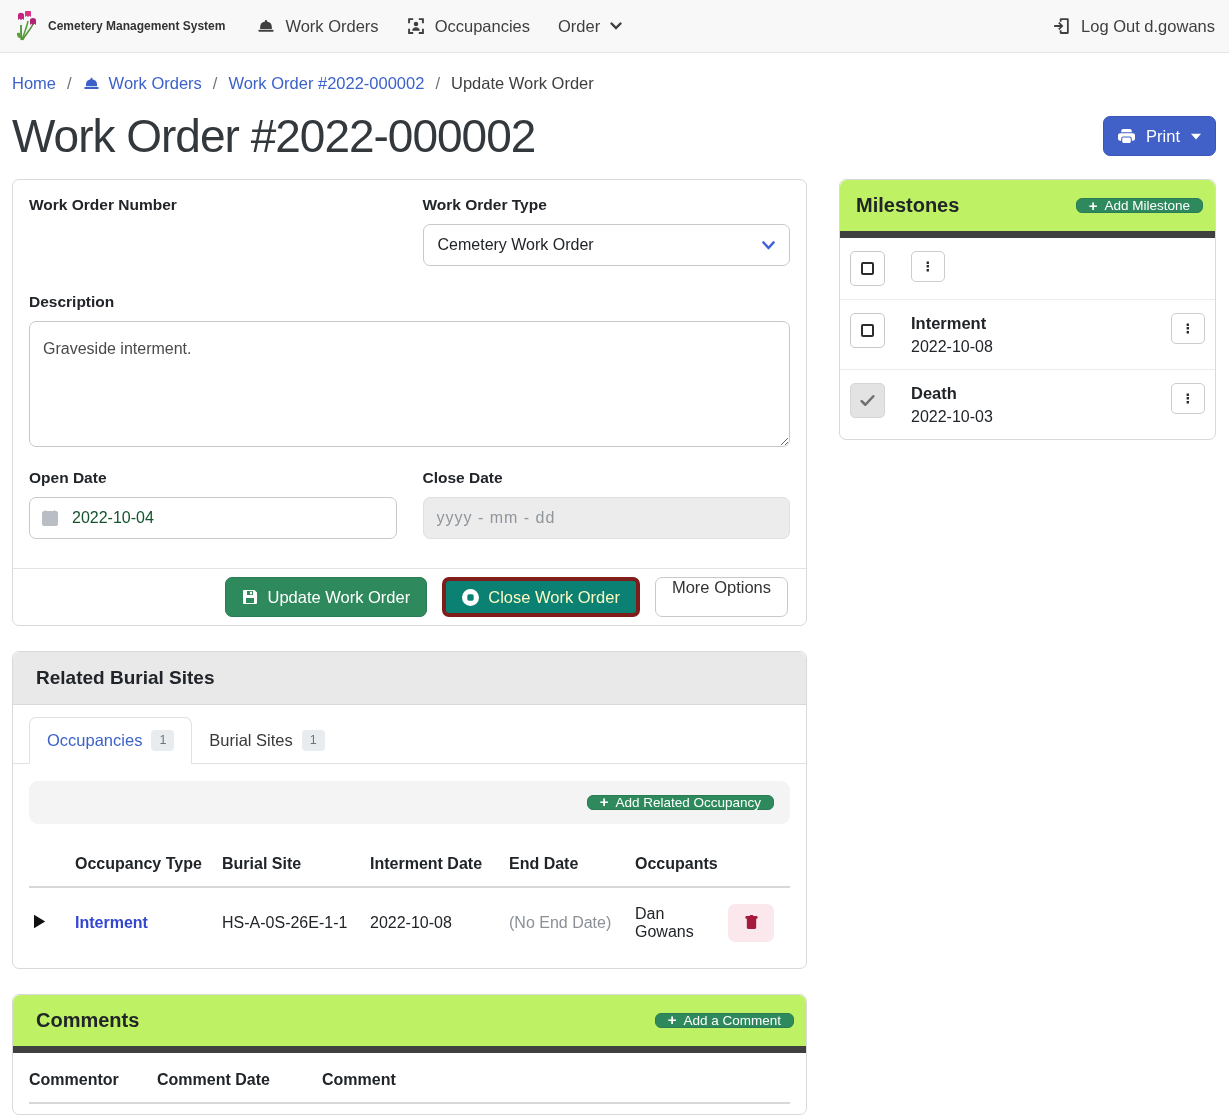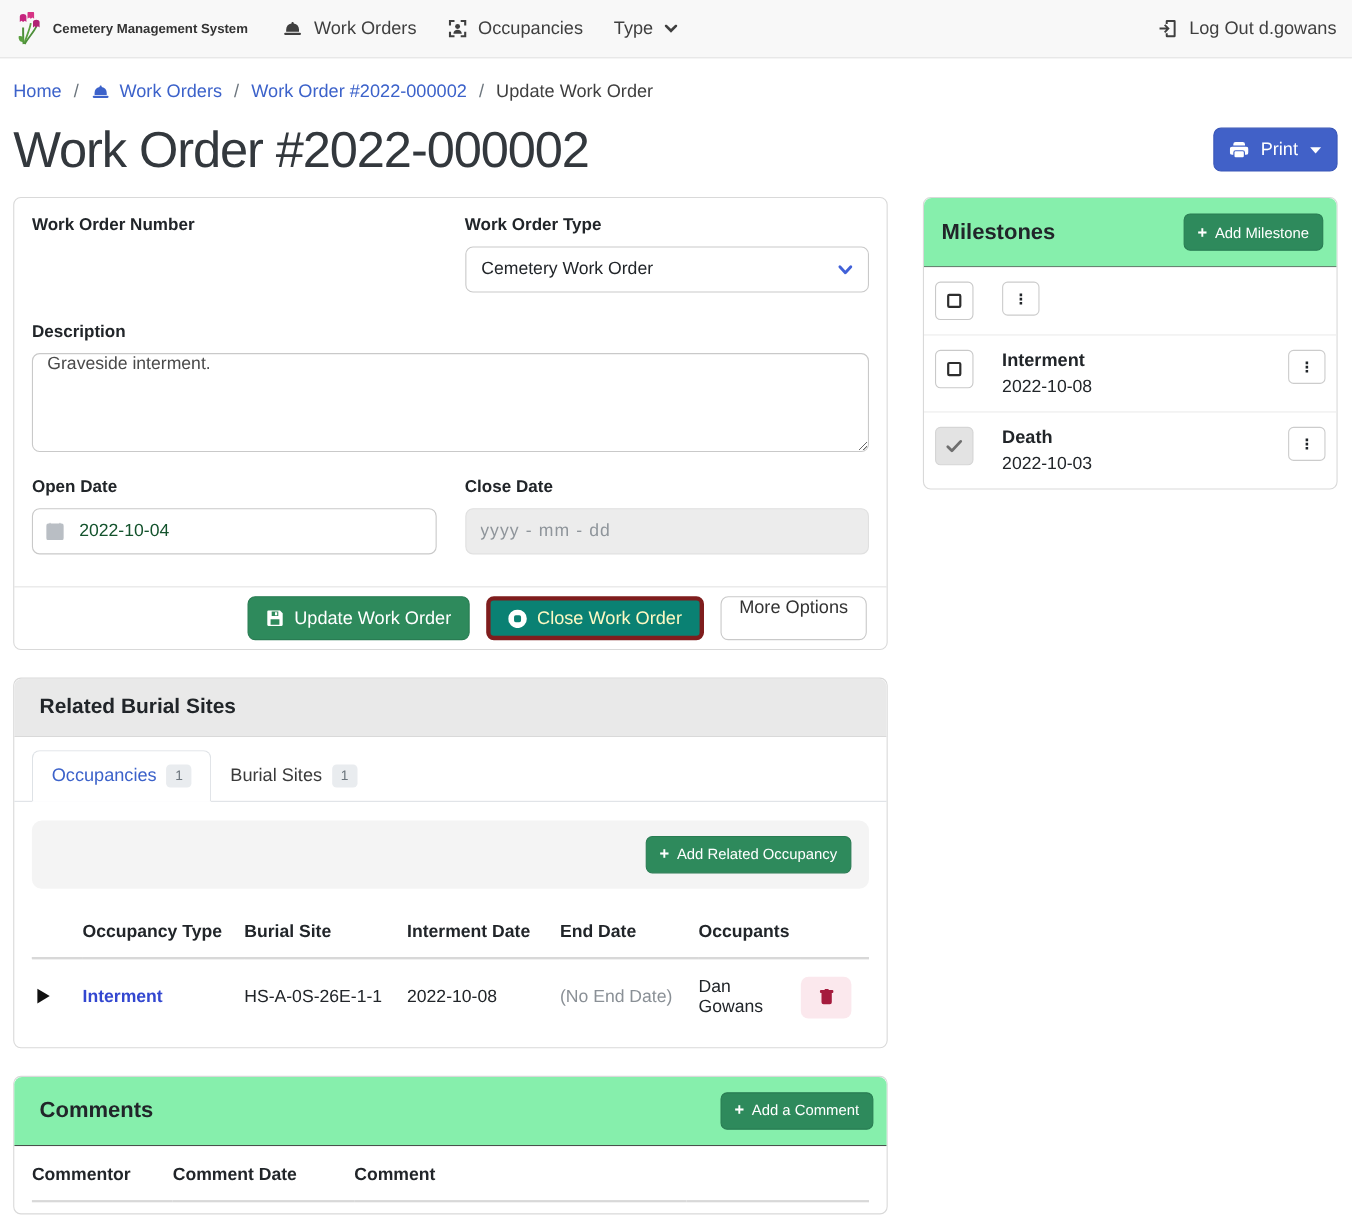--- a/index.html
+++ b/index.html
@@ -45,42 +45,42 @@
   .form-group { flex:1; margin-bottom:27px; }
   .field-label { display:block; font-weight:bold; font-size:15.5px; color:#212529; margin-bottom:10px; }
   .input-group { display:flex; }
   .ro-input { flex:1; height:42px; background:#ececec; border:1px solid #c9c9c9; border-right:none;
               border-radius:7px 0 0 7px; padding:0 13px; font-size:16px; color:#3f3f3f; font-family:inherit; }
   .lock-btn { width:48px; height:42px; background:#fff; border:1px solid #c9c9c9; border-radius:0 7px 7px 0;
               display:flex; align-items:center; justify-content:center; }
   .select { height:42px; border:1px solid #c9c9c9; border-radius:7px; padding:0 14px; display:flex;
             align-items:center; justify-content:space-between; color:#212529; cursor:pointer; background:#fff; }
   .desc-group { margin-bottom:18px; }
-  textarea { width:100%; height:90px; border:1px solid #c9c9c9; border-radius:7px; padding:0 13px;
+  textarea { width:100%; height:126px; border:1px solid #c9c9c9; border-radius:7px; padding:18px 13px;
              font-size:16px; color:#4a4a4a; font-family:inherit; resize:both; }
   .dates-row .form-group { margin-bottom:13px; }
   .date-wrap { position:relative; }
   .date-wrap svg { position:absolute; left:13px; top:13px; }
   .date-input { width:100%; height:42px; border:1px solid #c9c9c9; border-radius:7px; padding:0 12px 0 42px;
                 font-size:16px; color:#14532d; font-family:inherit; }
   .closed-input { width:100%; height:42px; background:#ececec; border:1px solid #e0e0e0; border-radius:7px;
                   padding:0 13px; font-size:16px; font-family:inherit; }
   .closed-input::placeholder { color:#8f959b; letter-spacing:1px; }
   .card-footer { border-top:1px solid #e3e3e3; padding:8px 18px; display:flex; justify-content:flex-end; gap:15px; }
   .btn { height:40px; border-radius:7px; padding:0 16px; font-size:16.5px; display:inline-flex;
          align-items:center; gap:9px; }
   .btn-green { background:#2e8a5c; border:1px solid #297c53; color:#fff; }
   .btn-teal  { background:#0a8173; border:4px solid #7f1d1d; color:#fef9c3; }
   .btn-outline { background:#fff; border:1px solid #c9c9c9; color:#333; gap:26px;flex-direction:column; }
 
   
-  .panel-head { background:#86efac; border-bottom:1px solid #404040; border-radius:7px 7px 0 0;
+  .panel-head { background:#bef264; border-bottom:7px solid #404040; border-radius:7px 7px 0 0;
                 padding:14px 12px 14px 16px; display:flex; align-items:center; justify-content:space-between; }
   .panel-head h2 { margin:0; font-size:20px; font-weight:bold; color:#212529; }
-  .btn-sm { height:34px; border-radius:6px; padding:0 12px; font-size:13.5px; display:inline-flex;
+  .btn-sm { height:15px; border-radius:6px; padding:0 12px; font-size:13.5px; display:inline-flex;
             align-items:center; gap:7px; background:#2e8a5c; border:1px solid #297c53; color:#fff;justify-content:space-between; }
   .plus-icon::before { content:"+"; font-size:15px; font-weight:bold; line-height:1; }
   .milestone-list { list-style:none; margin:0; padding:0; }
   .milestone { display:flex; gap:26px; padding:13px 10px; border-bottom:1px solid #ececec; }
   .milestone:last-child { border-bottom:none; }
   .check-btn { width:35px; height:35px; flex:none; background:#fff; border:1px solid #c9c9c9; border-radius:5px;
                display:flex; align-items:center; justify-content:center; }
   .check-box { width:13px; height:13px; border:2px solid #2d2d2d; border-radius:2px; }
   .check-btn.checked { background:#e3e3e3; border-color:#d5d5d5; }
   .m-content { flex:1; padding-top:1px; }
@@ -140,21 +140,21 @@
     </a>
     <a class="nav-item">
       <svg width="18" height="18" viewBox="0 0 16 16" fill="#3f3f3f">
         <path d="M1 1h4.5v1.7H2.7v2.8H1V1zm9.5 0H15v4.5h-1.7V2.7h-2.8V1zM1 10.5h1.7v2.8h2.8V15H1v-4.5zm12.3 0H15V15h-4.5v-1.7h2.8v-2.8z"></path>
         <circle cx="8" cy="6.3" r="2"></circle>
         <path d="M4.6 12.2c0-2 1.6-3.2 3.4-3.2s3.4 1.2 3.4 3.2h-6.8z"></path>
       </svg>
       <span>Occupancies</span>
     </a>
     <a class="nav-item">
-      <span>Type</span>
+      <span>Order</span>
       <svg width="12" height="8" viewBox="0 0 12 8">
         <path d="M1.5 1.5 6 6l4.5-4.5" stroke="#3f3f3f" stroke-width="2.4" fill="none" stroke-linecap="round"></path>
       </svg>
     </a>
   </nav>
   <a class="logout">
     <svg width="18" height="18" viewBox="0 0 16 16" fill="#3f3f3f">
       <path d="M6 2a1 1 0 0 1 1-1h6a1 1 0 0 1 1 1v12a1 1 0 0 1-1 1H7a1 1 0 0 1-1-1v-2.2h1.6v1.6h4.8V2.6H7.6v1.6H6V2z"></path>
       <path d="M1 7.2h5.3L4.6 5.5l1.1-1.1L9.2 8l-3.5 3.6-1.1-1.1 1.7-1.7H1V7.2z"></path>
     </svg>

